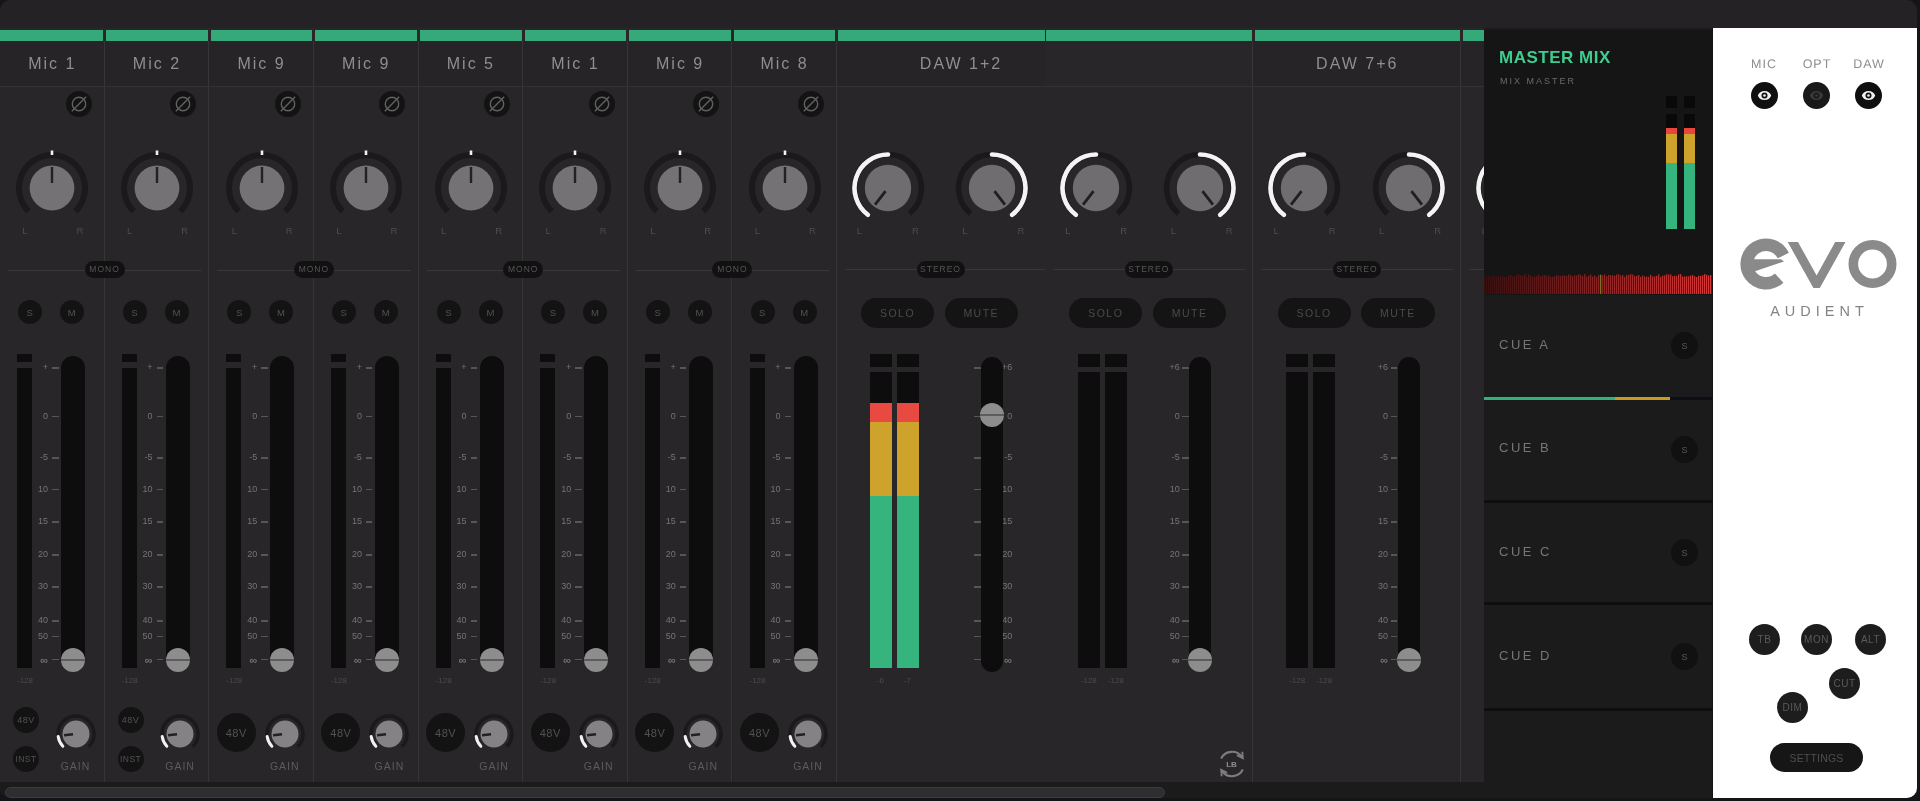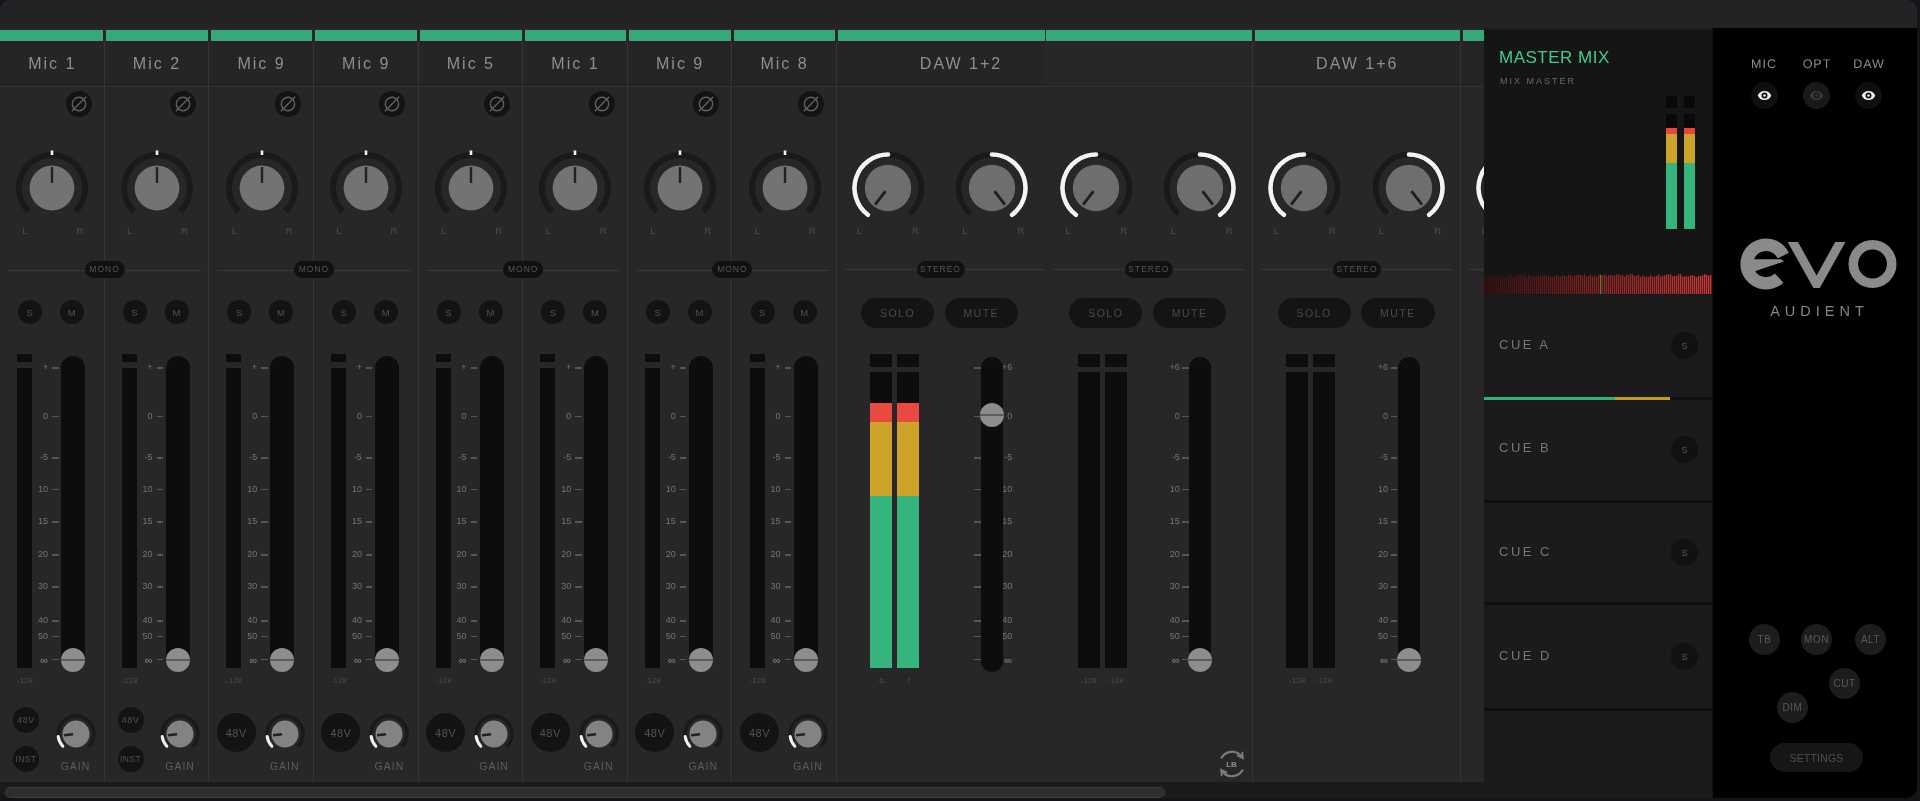--- a/index.html
+++ b/index.html
@@ -13,21 +13,21 @@
 .cbtn{position:absolute;border-radius:50%;background:#141314;display:flex;align-items:center;justify-content:center}
 .txt{font-size:9.5px;color:#525252;letter-spacing:0.5px}
 .lr{position:absolute;width:10px;text-align:center;font-size:9.5px;color:#4e4e4e}
 .sc{position:absolute;text-align:right;width:30px;font-size:9px;color:#757575}
 .sm{position:absolute;text-align:center;font-size:8px;color:#4c4c4c}
 .pill{position:absolute;height:30px;border-radius:15px;background:#151415;display:flex;align-items:center;justify-content:center;font-size:10.5px;color:#4b4b4b;letter-spacing:1.5px}
 #scroll{position:absolute;left:0;top:782px;width:1484px;height:19px;background:#1c1b1c}
 #thumb{position:absolute;left:5px;top:4.5px;width:1160px;height:11px;border-radius:5.5px;background:#2e2d2f;border:1px solid #3c3b3d}
 #master{position:absolute;left:1484px;top:28px;width:228px;height:770px;background:#1c1b1c}
 #mtop{position:absolute;left:0;top:2px;width:100%;height:265px;background:#161516}
-#rightp{position:absolute;left:1712px;top:28px;width:205px;height:770px;background:#000000;border-left:1px solid #141314}
+#rightp{position:absolute;left:1712px;top:28px;width:205px;height:770px;background:#ffffff;border-left:1px solid #141314}
 .cue{position:absolute;left:0;width:100%;font-size:13px;color:#767676;letter-spacing:2.5px}
 .cueS{position:absolute;left:187px;width:27px;height:27px;border-radius:50%;background:#121112;display:flex;align-items:center;justify-content:center;font-size:9px;color:#585858}
 .rp-lab{position:absolute;width:60px;text-align:center;font-size:12.5px;color:#8d8d8d;letter-spacing:1px;transform:rotate(0.03deg)}
 .eye{position:absolute;width:27px;height:27px;border-radius:50%;background:#100f10;display:flex;align-items:center;justify-content:center}
 .mon{position:absolute;width:31px;height:31px;border-radius:50%;background:#1e1d1e;display:flex;align-items:center;justify-content:center;font-size:10px;color:#5a5a5a;letter-spacing:0.5px}
 </style></head><body>
 <div id="win">
 
 <div id="chwrap">
 <div class="ch" style="left:0.0px;width:104.6px">
@@ -599,21 +599,21 @@
         <svg class="abs" style="left:171.5px;top:720px" width="32" height="32">
           <path d="M 5.13 10.46 A 12.2 12.2 0 0 1 26.11 9.18" fill="none" stroke="#7d7d7d" stroke-width="2.1" stroke-linecap="butt"></path>
           <path d="M 26.87 21.54 A 12.2 12.2 0 0 1 5.89 22.82" fill="none" stroke="#7d7d7d" stroke-width="2.1" stroke-linecap="butt"></path>
           <path d="M 26.3 3.7 L 26.8 10.2 L 20.9 7.2" fill="none" stroke="#7d7d7d" stroke-width="1.9"></path>
           <path d="M 5.7 28.3 L 5.2 21.8 L 11.1 24.8" fill="none" stroke="#7d7d7d" stroke-width="1.9"></path>
           <text x="15.5" y="19.2" text-anchor="middle" font-size="8" fill="#8f8f8f" font-family="Liberation Sans" font-weight="bold">LB</text>
         </svg>
       </div>
 <div class="ch" style="left:1253.1px;width:208.3px">
         <div style="position:absolute;left:1.5px;right:1.5px;top:2px;height:11px;background:#36a97a"></div>
-        <div class="hdr">DAW 1+6</div>
+        <div class="hdr">DAW 7+6</div>
         <div style="position:absolute;left:0;right:0;top:58px;height:1px;background:#333133"></div>
         <div style="position:absolute;right:0;top:13px;bottom:0;width:1px;background:#373537"></div>
         <svg class="abs" style="left:9px;top:117.5px" width="84" height="84">
           <path d="M 20.47 67.66 A 33.5 33.5 0 1 1 63.53 67.66" fill="none" stroke="#1a181a" stroke-width="5.5" stroke-linecap="butt"></path>
           <path d="M 21.84 68.75 A 33.5 33.5 0 0 1 42.00 8.50" fill="none" stroke="#f4f4f4" stroke-width="4.6" stroke-linecap="round"></path>
           <circle cx="42" cy="42" r="23.2" fill="#6f6d6f"></circle>
           <line x1="39.54" y1="45.15" x2="29.07" y2="58.55" stroke="#201e20" stroke-width="2.8" stroke-linecap="butt"></line>
         </svg>
         <svg class="abs" style="left:113.69999999999999px;top:117.5px" width="84" height="84">
           <path d="M 20.47 67.66 A 33.5 33.5 0 1 1 63.53 67.66" fill="none" stroke="#1a181a" stroke-width="5.5" stroke-linecap="butt"></path>
@@ -679,21 +679,21 @@
 <div style="position:absolute;left:426.6px;width:193.3px;top:241.5px;height:1px;background:#39373a;z-index:3"></div>
       <div style="position:absolute;left:503.2px;top:232.5px;width:40px;height:17.5px;background:#121112;border-radius:9px;z-index:4;display:flex;align-items:center;justify-content:center;font-size:8.5px;color:#565656;letter-spacing:1px">MONO</div>
 <div style="position:absolute;left:635.8px;width:193.3px;top:241.5px;height:1px;background:#39373a;z-index:3"></div>
       <div style="position:absolute;left:712.4px;top:232.5px;width:40px;height:17.5px;background:#121112;border-radius:9px;z-index:4;display:flex;align-items:center;justify-content:center;font-size:8.5px;color:#565656;letter-spacing:1px">MONO</div>
 </div>
 <div id="scroll">
       <div id="thumb"></div>
     </div>
 <div id="master">
       <div id="mtop"></div>
-      <div style="position:absolute;left:15px;top:20px;font-size:17px;font-weight:normal;color:#3ecd8d;letter-spacing:0.5px">MASTER MIX</div>
+      <div style="position:absolute;left:15px;top:20px;font-size:17px;font-weight:bold;color:#3ecd8d;letter-spacing:0.5px">MASTER MIX</div>
       <div style="position:absolute;left:16px;top:48px;font-size:9px;color:#6a6a6a;letter-spacing:2px">MIX MASTER</div>
       <div style="position:absolute;left:182px;top:68px;width:11px;height:11.5px;background:#0a090a"></div>
       <div style="position:absolute;left:182px;top:86px;width:11px;height:114.5px;background:#0a090a">
         <div style="position:absolute;left:0;top:14px;width:100%;height:5.5px;background:#e8463d"></div>
         <div style="position:absolute;left:0;top:19.5px;width:100%;height:29px;background:#cda32b"></div>
         <div style="position:absolute;left:0;top:48.5px;width:100%;height:66px;background:#35b47e"></div>
       </div>
       <div style="position:absolute;left:200px;top:68px;width:11px;height:11.5px;background:#0a090a"></div>
       <div style="position:absolute;left:200px;top:86px;width:11px;height:114.5px;background:#0a090a">
         <div style="position:absolute;left:0;top:14px;width:100%;height:5.5px;background:#e8463d"></div>

